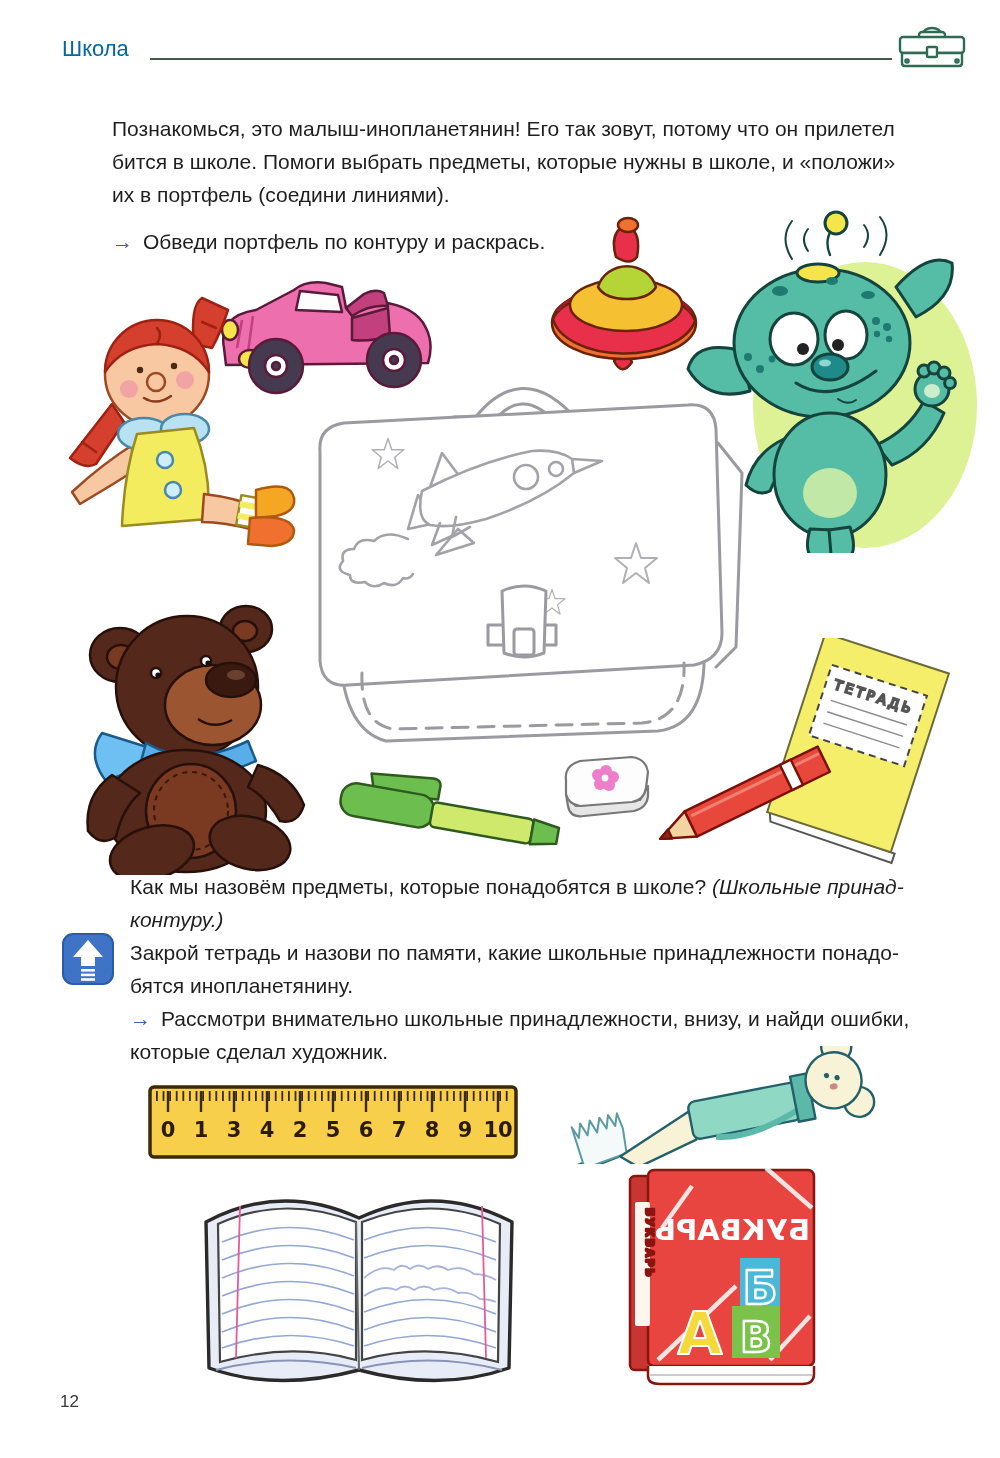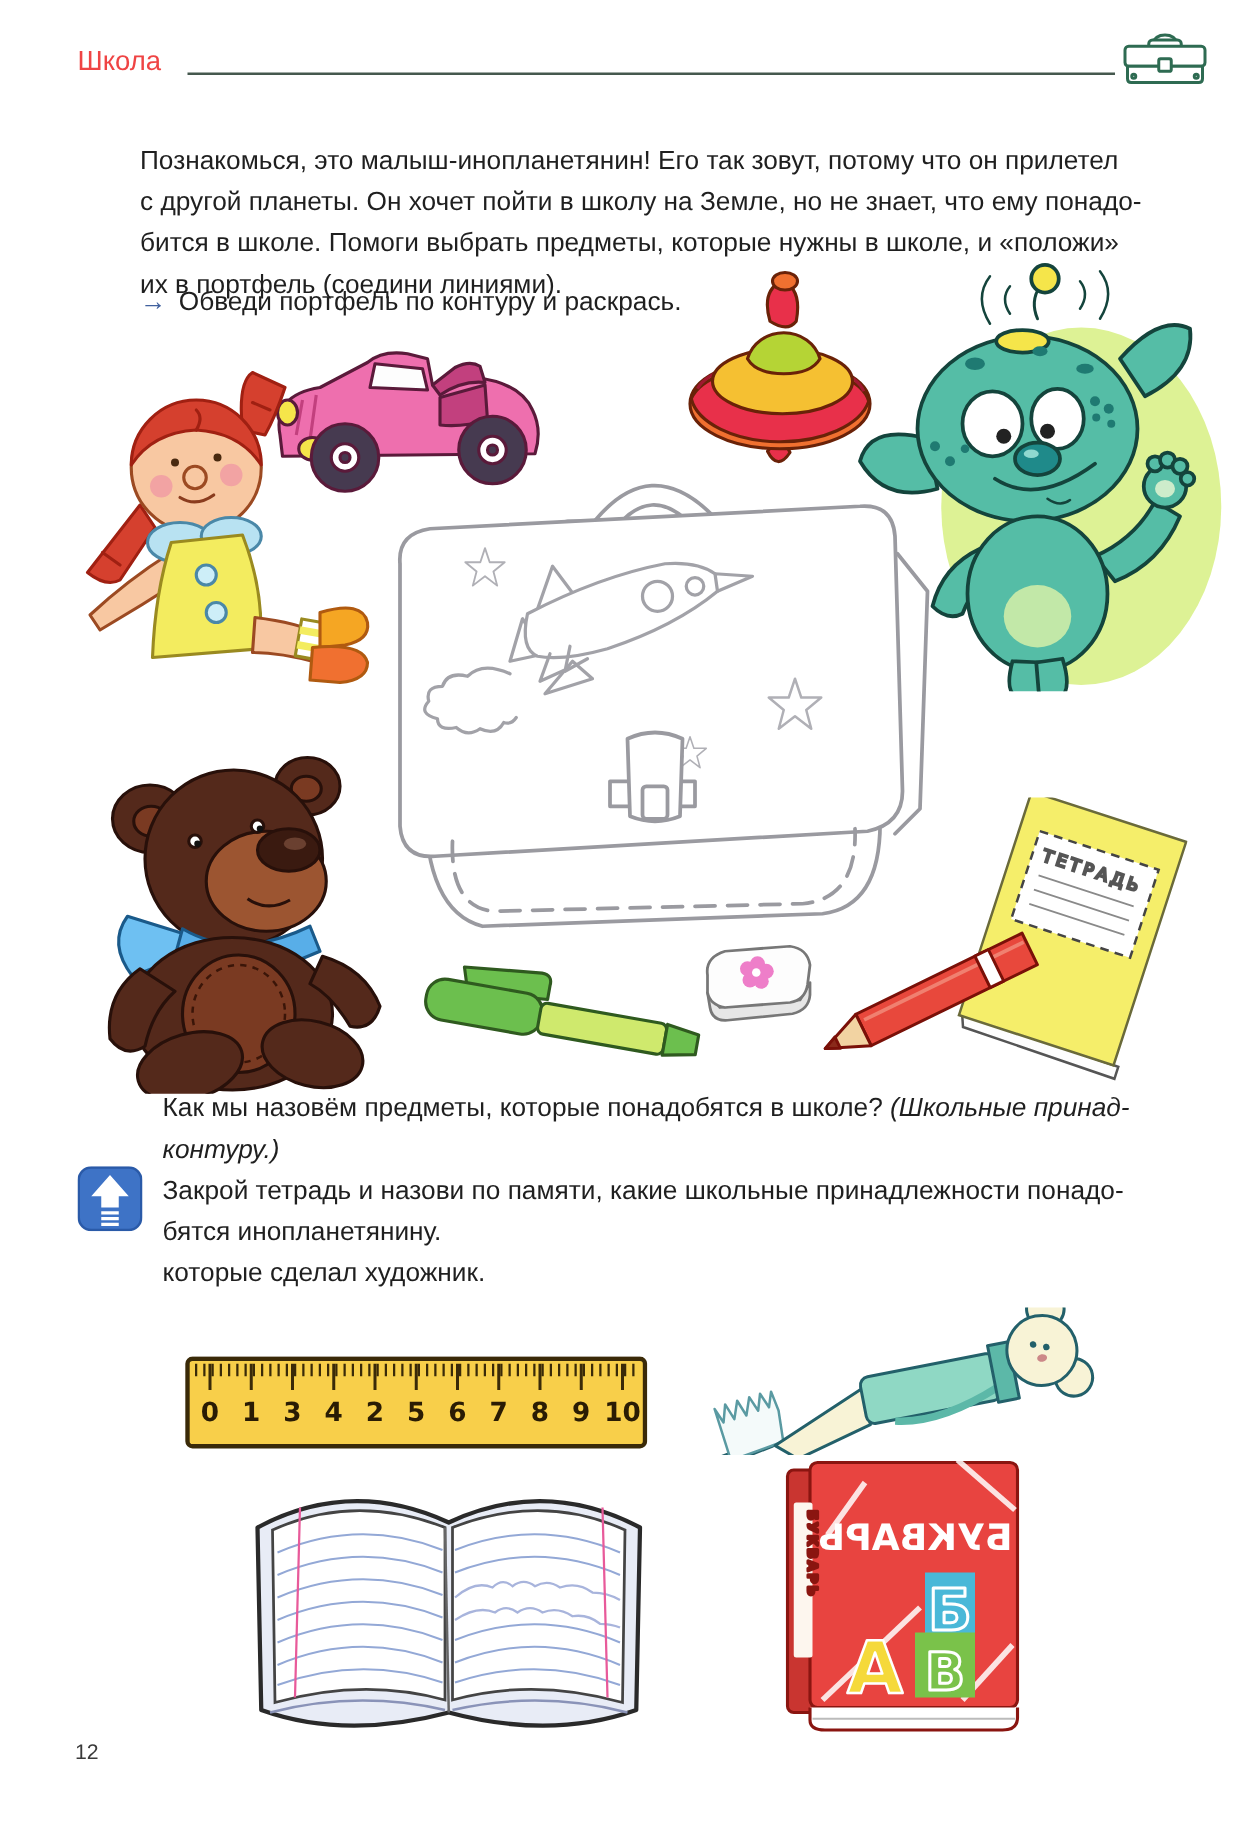--- a/index.html
+++ b/index.html
@@ -1,19 +1,19 @@
 <!DOCTYPE html>
 <html lang="ru"><head>
 <meta charset="utf-8">
 <style>
   html,body{margin:0;padding:0;background:#ffffff;}
   .page{position:relative;width:1000px;height:1458px;background:#fff;overflow:hidden;
         font-family:"Liberation Sans","DejaVu Sans",sans-serif;color:#1f1f1f;}
   .abs{position:absolute;}
-  .hdr-label{font-size:22px;color:#ef4444;}
+  .hdr-label{font-size:22px;color:#0369a1;}
   .hdr-rule{border-bottom:2px solid #45584e;height:0;}
   .title{font-size:23px;font-weight:bold;color:#3a56ae;}
   .bodyline{font-size:21px;line-height:33px;white-space:nowrap;}
   .arrow{color:#41619e;margin-right:10px;}
   .ital{font-style:italic;}
   .pagenum{font-size:17px;color:#3a3a3a;}
   svg text{font-family:"DejaVu Sans","Liberation Sans",sans-serif;}
 </style>
 </head>
 <body>
@@ -32,21 +32,20 @@
         <rect x="34" y="23" width="10" height="10" rx="1.5"></rect>
         <circle cx="14" cy="37" r="1.6"></circle>
           <circle cx="64" cy="37" r="1.6"></circle>
       </g>
     </svg>
   </div>
 
 
   <div class="abs" style="left:112px;top:112px;">
     <div class="bodyline">Познакомься, это малыш-инопланетянин! Его так зовут, потому что он прилетел</div>
-    <div class="bodyline">с другой планеты. Он хочет пойти в школу на Земле, но не знает, что ему понадо-</div>
     <div class="bodyline">бится в школе. Помоги выбрать предметы, которые нужны в школе, и «положи»</div>
     <div class="bodyline">их в портфель (соедини линиями).</div>
   </div>
 
   <div class="abs bodyline" style="left:112px;top:225px;">
     <span class="arrow">→</span><span>Обведи портфель по контуру и раскрась.</span>
   </div>
 
   <div class="abs" style="left:680px;top:193px;">
     <svg width="300" height="360" viewBox="0 0 300 360">
@@ -299,20 +298,23 @@
       <rect x="19" y="45.2" width="14" height="2.6" fill="#fff"></rect>
     </svg>
   </div>
 
   <div class="abs" style="left:130px;top:936px;">
     <div class="bodyline">Закрой тетрадь и назови по памяти, какие школьные принадлежности понадо-</div>
     <div class="bodyline">бятся инопланетянину.</div>
   </div>
 
   <div class="abs" style="left:130px;top:1002px;">
+    <div class="bodyline">
+      <span class="arrow">→</span><span>Рассмотри внимательно школьные принадлежности, внизу, и найди ошибки,</span>
+    </div>
     <div class="bodyline">которые сделал художник.</div>
   </div>
 
   <div class="abs" style="left:148px;top:1085px;">
     <svg width="370" height="76" viewBox="0 0 370 76">
       <rect x="2" y="2" width="366" height="70" rx="4" fill="#f8cf4a" stroke="#3a2a08" stroke-width="3.5"></rect>
       <line x1="8" y1="11" x2="364" y2="11" stroke="#3a2a08" stroke-width="10" stroke-dasharray="1.8 4.8"></line>
       <g stroke="#3a2a08" stroke-width="2.4">
         <line x1="20" y1="6" x2="20" y2="27"></line>
           <line x1="53" y1="6" x2="53" y2="27"></line>

